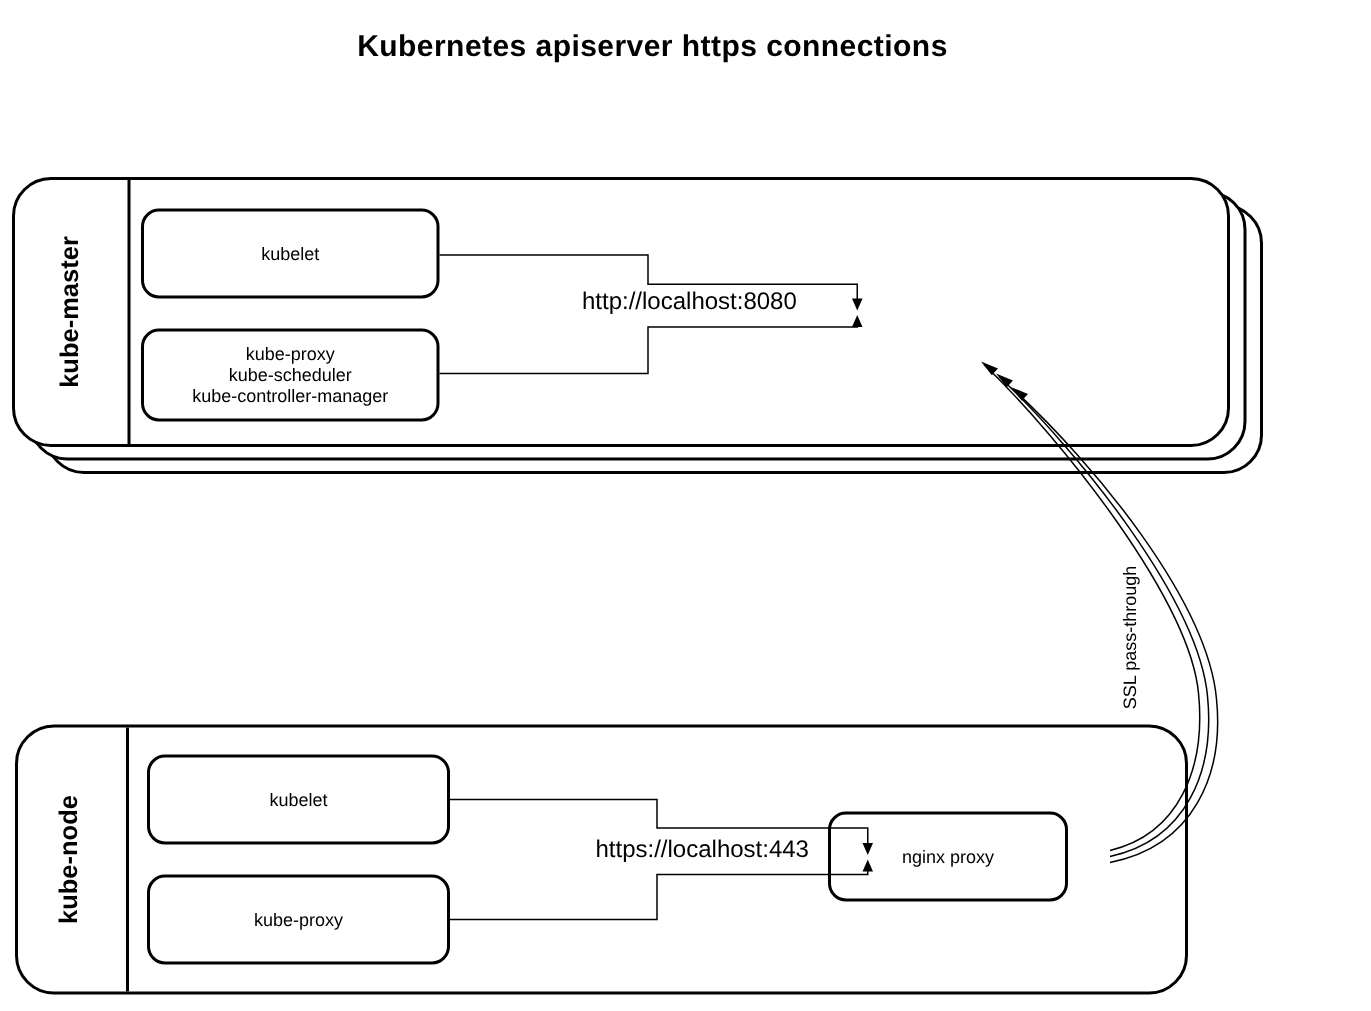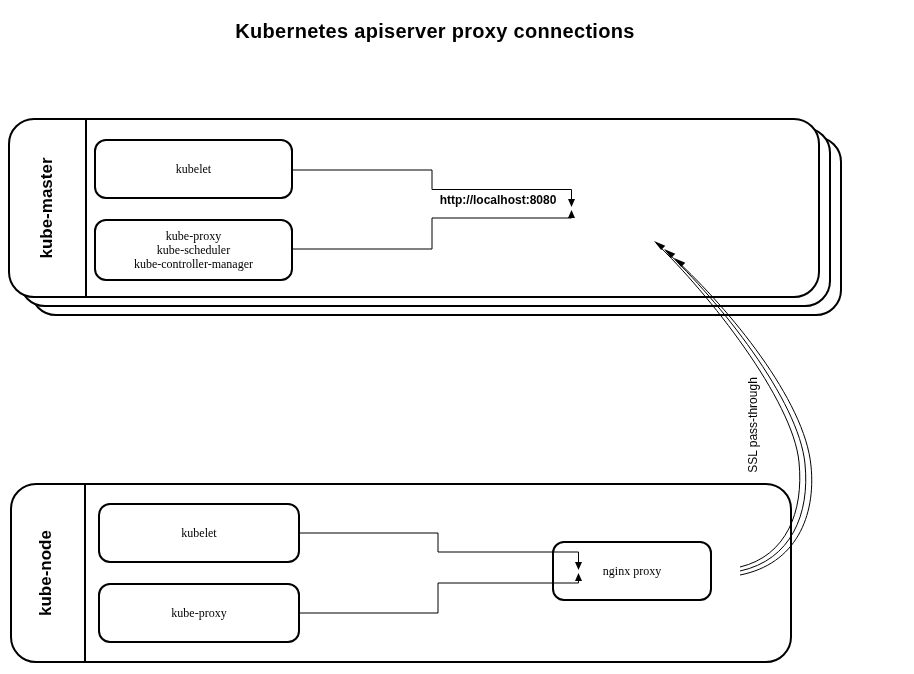--- a/index.html
+++ b/index.html
@@ -55,29 +55,27 @@
     background: #ffffff;
     border: 2px solid #000000;
     border-radius: 12px;
     box-sizing: border-box;
     display: flex;
     align-items: center;
     justify-content: center;
     text-align: center;
     font-size: 12px;
     line-height: 14px;
-    font-family: Liberation Serif, serif;
   }
   .edge-label {
     position: absolute;
     width: 220px;
-    text-align: center;
-    font-size: 12px;
+    text-align: left;
+    font-size: 16px;
     white-space: nowrap;
-    font-weight: bold;
   }
   .ssl-label {
     position: absolute;
     width: 140px;
     height: 16px;
     line-height: 16px;
     text-align: center;
     font-size: 12px;
     transform: rotate(-90deg);
     transform-origin: center center;
@@ -88,21 +86,21 @@
     left: 0;
     top: 0;
     pointer-events: none;
   }
 </style>
 </head>
 <body>
 
 <div class="canvas">
 
-  <div class="title">Kubernetes apiserver proxy connections</div>
+  <div class="title">Kubernetes apiserver https connections</div>
 
   <div class="container" style="left:30px; top:136px; width:812px; height:180px;"></div>
   <div class="container" style="left:19px; top:127px; width:812px; height:180px;"></div>
 
   <div class="container" style="left:8px; top:118px; width:812px; height:180px;"></div>
   <div class="divider" style="left:85px; top:120px; height:176px;"></div>
   <div class="vlabel" style="left:-38px; top:197px;">kube-master</div>
 
   <div class="node" style="left:94px; top:139px; width:199px; height:60px;">
     <span>kubelet</span>
@@ -122,20 +120,21 @@
   <div class="node" style="left:98px; top:503px; width:202px; height:60px;">
     <span>kubelet</span>
   </div>
   <div class="node" style="left:98px; top:583px; width:202px; height:60px;">
     <span>kube-proxy</span>
   </div>
   <div class="node" style="left:552px; top:541px; width:160px; height:60px;">
     <span>nginx proxy</span>
   </div>
 
+  <div class="edge-label" style="left:397px; top:558px;">https://localhost:443</div>
 
   <div class="ssl-label" style="left:683px; top:417px;">SSL pass-through</div>
 
   <svg class="overlay" width="914" height="674" viewBox="0 0 914 674">
     <g fill="none" stroke="#000000" stroke-width="1">
 
       <path d="M293 170 H432 V189.5 H571.5 V200"></path>
 
       <path d="M293 249 H432 V218 H571.5 V216"></path>
 

